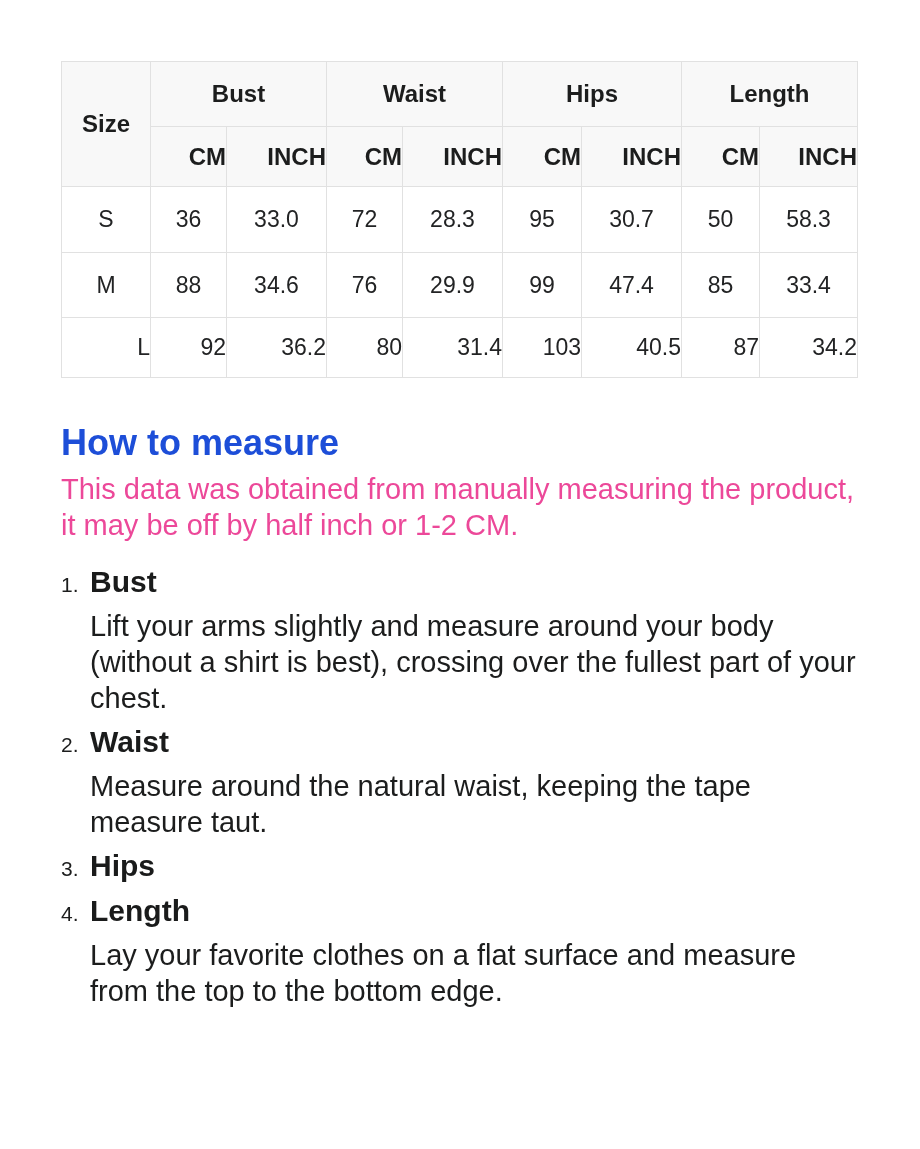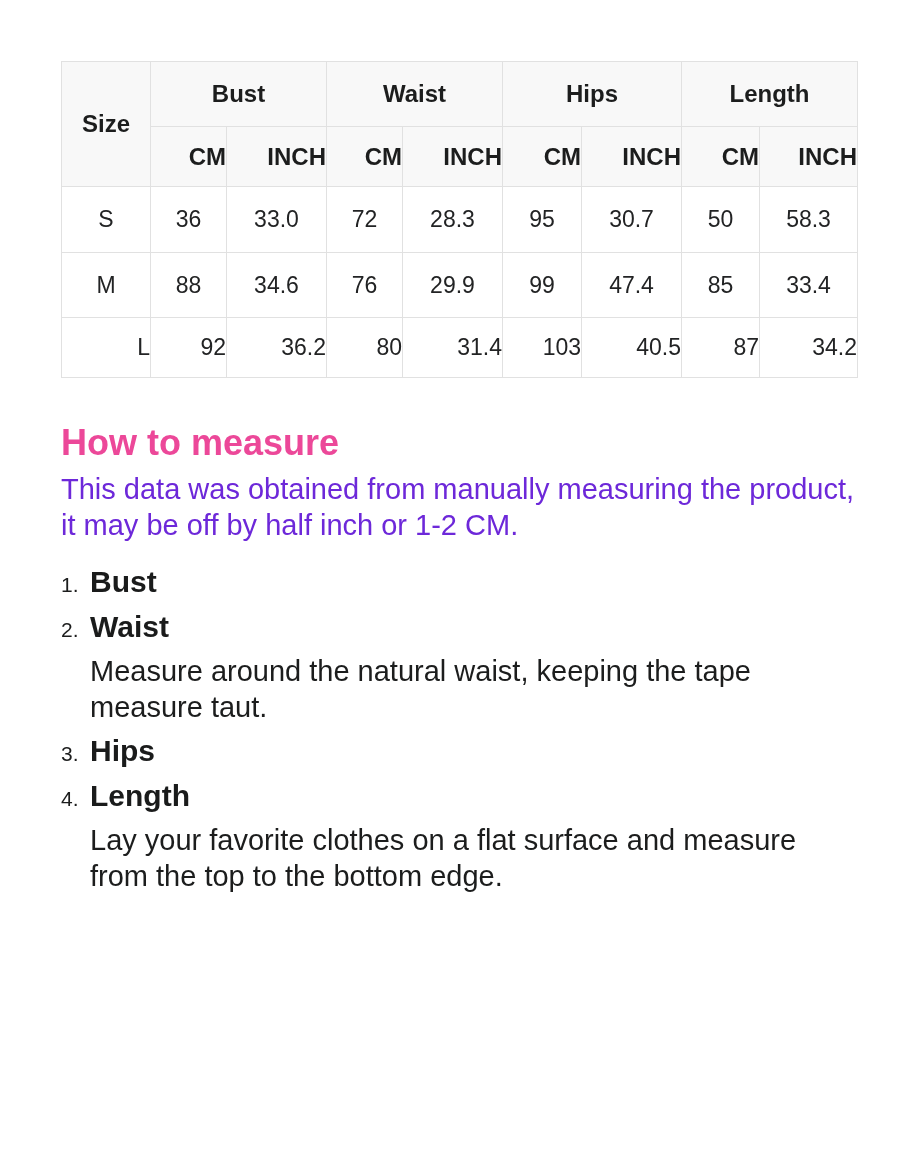--- a/index.html
+++ b/index.html
@@ -46,28 +46,28 @@
   tr.row-h65 > th, tr.row-h65 > td { height: 64px; }
   tr.row-h60 > th, tr.row-h60 > td { height: 59px; text-align: right; }
   tr.row-h66 > td { height: 65px; }
 
   
   .htm-heading {
     font-size: 36px;
     line-height: 44px;
     font-weight: 700;
     margin: 43px 0 6px 0;
-    color: #ec4899;
+    color: #1d4ed8;
   }
   .htm-intro {
     font-size: 29px;
     line-height: 36px;
     margin: 0;
     white-space: pre;
-    color: #6d28d9;
+    color: #ec4899;
   }
   ol.steps {
     list-style: none;
     margin: 20px 0 0 0;
     padding: 0;
   }
   li.step { margin: 7px 0 0 0; }
   li.step:first-child { margin-top: 0; }
   .step-header {
     display: flex;
@@ -171,20 +171,23 @@
 
   <p class="htm-intro">This data was obtained from manually measuring the product,
 it may be off by half inch or 1-2 CM.</p>
 
   <ol class="steps">
     <li class="step">
       <div class="step-header">
         <span class="step-number">1.</span>
         <span class="step-title">Bust</span>
       </div>
+      <p class="step-desc">Lift your arms slightly and measure around your body
+(without a shirt is best), crossing over the fullest part of your
+chest.</p>
     </li>
     <li class="step">
       <div class="step-header">
         <span class="step-number">2.</span>
         <span class="step-title">Waist</span>
       </div>
       <p class="step-desc">Measure around the natural waist, keeping the tape
 measure taut.</p>
     </li>
     <li class="step">

